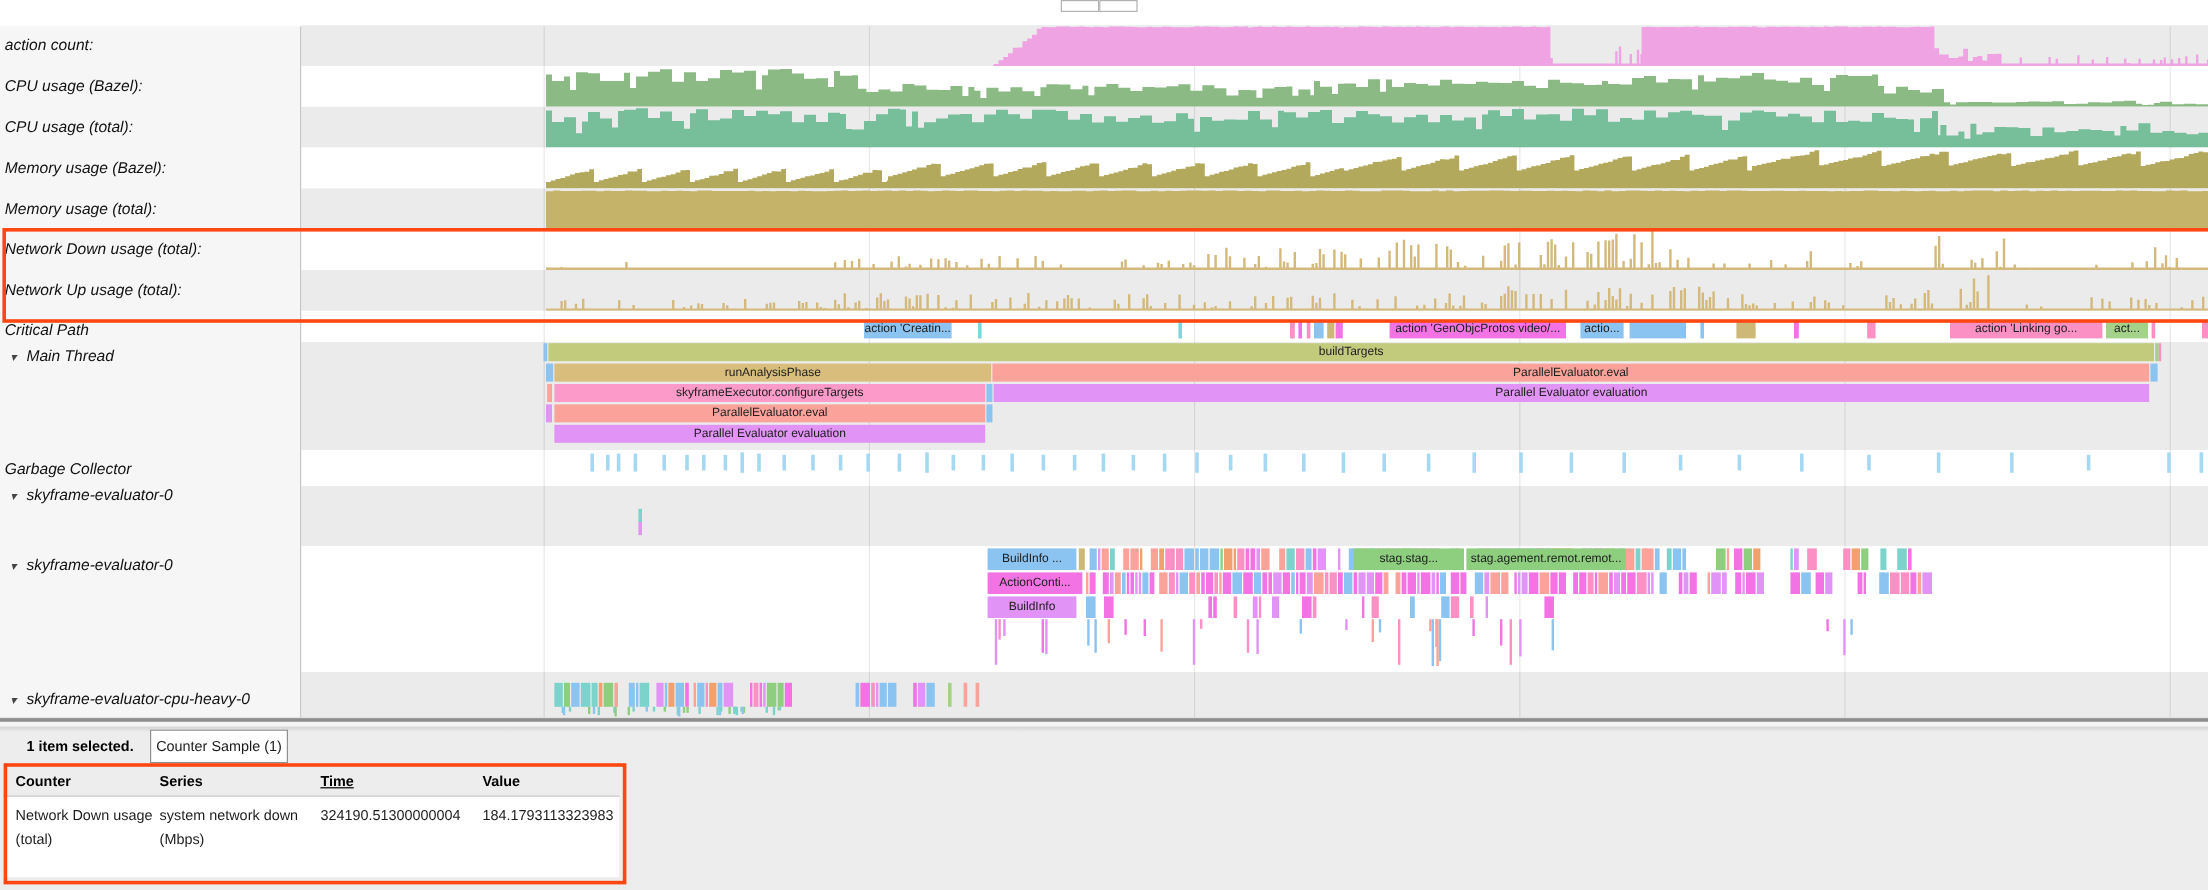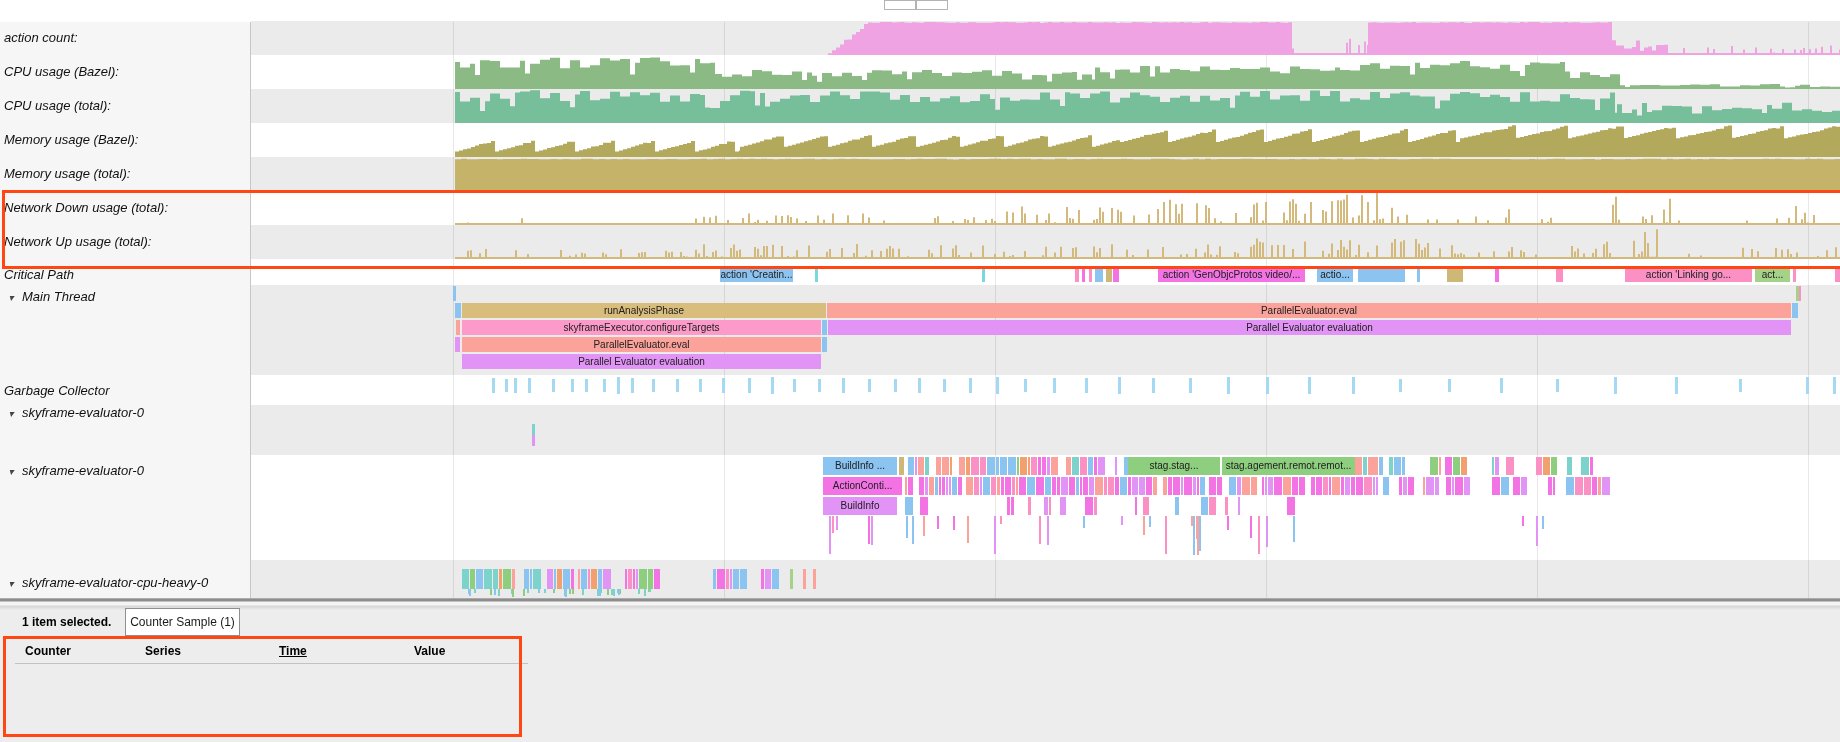--- a/index.html
+++ b/index.html
@@ -100,20 +100,21 @@
       <div class="abs slice" style="left: 1358px; top: 267px; width: 47px; height: 15px; background: rgb(140, 196, 241); line-height: 15px;"></div>
       <div class="abs slice" style="left: 1417px; top: 267px; width: 3px; height: 15px; background: rgb(140, 196, 241); line-height: 15px;"></div>
       <div class="abs slice" style="left: 1447px; top: 267px; width: 16px; height: 15px; background: rgb(205, 184, 120); line-height: 15px;"></div>
       <div class="abs slice" style="left: 1495px; top: 267px; width: 4px; height: 15px; background: rgb(243, 115, 229); line-height: 15px;"></div>
       <div class="abs slice" style="left: 1556px; top: 267px; width: 7px; height: 15px; background: rgb(250, 144, 195); line-height: 15px;"></div>
       <div class="abs slice" style="left: 1625px; top: 267px; width: 127px; height: 15px; background: rgb(250, 144, 195); line-height: 15px;">action 'Linking go...</div>
       <div class="abs slice" style="left: 1755px; top: 267px; width: 35px; height: 15px; background: rgb(165, 210, 137); line-height: 15px;">act...</div>
       <div class="abs slice" style="left: 1793px; top: 267px; width: 3px; height: 15px; background: rgb(250, 144, 195); line-height: 15px;"></div>
       <div class="abs slice" style="left: 1835px; top: 267px; width: 5px; height: 15px; background: rgb(250, 144, 195); line-height: 15px;"></div>
       <div class="abs slice" style="left: 453px; top: 286px; width: 3px; height: 15px; background: rgb(140, 196, 241); line-height: 15px;"></div>
+      <div class="abs slice" style="left: 457px; top: 286px; width: 1338px; height: 15px; background: rgb(194, 202, 124); line-height: 15px;">buildTargets</div>
       <div class="abs slice" style="left: 1796px; top: 286px; width: 3px; height: 15px; background: rgb(165, 210, 137); line-height: 15px;"></div>
       <div class="abs slice" style="left: 1799px; top: 286px; width: 2px; height: 15px; background: rgb(250, 144, 195); line-height: 15px;"></div>
       <div class="abs slice" style="left: 455px; top: 303px; width: 6px; height: 15px; background: rgb(140, 196, 241); line-height: 15px;"></div>
       <div class="abs slice" style="left: 462px; top: 303px; width: 364px; height: 15px; background: rgb(217, 189, 125); line-height: 15px;">runAnalysisPhase</div>
       <div class="abs slice" style="left: 827px; top: 303px; width: 964px; height: 15px; background: rgb(251, 162, 155); line-height: 15px;">ParallelEvaluator.eval</div>
       <div class="abs slice" style="left: 1792px; top: 303px; width: 6px; height: 15px; background: rgb(140, 196, 241); line-height: 15px;"></div>
       <div class="abs slice" style="left: 456px; top: 320px; width: 4px; height: 15px; background: rgb(251, 162, 155); line-height: 15px;"></div>
       <div class="abs slice" style="left: 462px; top: 320px; width: 359px; height: 15px; background: rgb(252, 155, 201); line-height: 15px;">skyframeExecutor.configureTargets</div>
       <div class="abs slice" style="left: 822px; top: 320px; width: 5px; height: 15px; background: rgb(140, 196, 241); line-height: 15px;"></div>
       <div class="abs slice" style="left: 828px; top: 320px; width: 963px; height: 15px; background: rgb(225, 147, 246); line-height: 15px;">Parallel Evaluator evaluation</div>
@@ -504,24 +505,36 @@
       <div class="abs track-label" style="left: 0px; top: 552px; width: 250px; height: 18px;"><span class="arrow">▾</span><span>skyframe-evaluator-cpu-heavy-0</span></div>
     </div>
 
   <div class="abs bottom-panel" style="left:0;top:598px;width:1840px;height:144px;">
     <div class="abs splitter" style="left:0;top:0;width:1840px;height:12px;"></div>
     <div class="abs sel-text" style="left:22px;top:10px;">1 item selected.</div>
     <div class="abs tab" style="left:125px;top:10px;width:113px;height:26px;">
       <span>Counter Sample (1)</span>
     </div>
 
-    <div class="abs" style="left:15px;top:38px;width:513px;height:95px;">
+    <div class="abs" style="left:3px;top:38px;width:513px;height:95px;">
       <div class="abs tbl-head" style="left:10px;top:8px;width:118px;">Counter</div>
       <div class="abs tbl-head" style="left:130px;top:8px;width:132px;">Series</div>
       <div class="abs tbl-head" style="left:264px;top:8px;width:133px;text-decoration:underline;">Time</div>
       <div class="abs tbl-head" style="left:399px;top:8px;width:110px;">Value</div>
       <div class="abs" style="left:0;top:27px;width:513px;height:1px;background:#c2c2c2;"></div>
+      <div class="abs row-w" style="left:0;top:28px;width:513px;height:67px;">
+        <div class="abs tbl-cell" style="left:10px;top:5px;width:118px;">
+          <div>Network Down usage</div>
+            <div>(total)</div>
+        </div>
+        <div class="abs tbl-cell" style="left:130px;top:5px;width:132px;">
+          <div>system network down</div>
+            <div>(Mbps)</div>
+        </div>
+        <div class="abs tbl-cell" style="left:264px;top:5px;width:133px;">324190.51300000004</div>
+        <div class="abs tbl-cell" style="left:399px;top:5px;width:110px;">184.1793113323983</div>
+      </div>
     </div>
   </div>
 
   <div class="abs ann-box" id="ann0" style="left: 2px; top: 190px; width: 1835px; height: 73px; border-color: rgb(255, 71, 19);"></div>
   <div class="abs ann-box" id="ann1" style="left: 3px; top: 636px; width: 513px; height: 95px; border-color: rgb(255, 71, 19);"></div>
 </div>
 
 </body></html>

